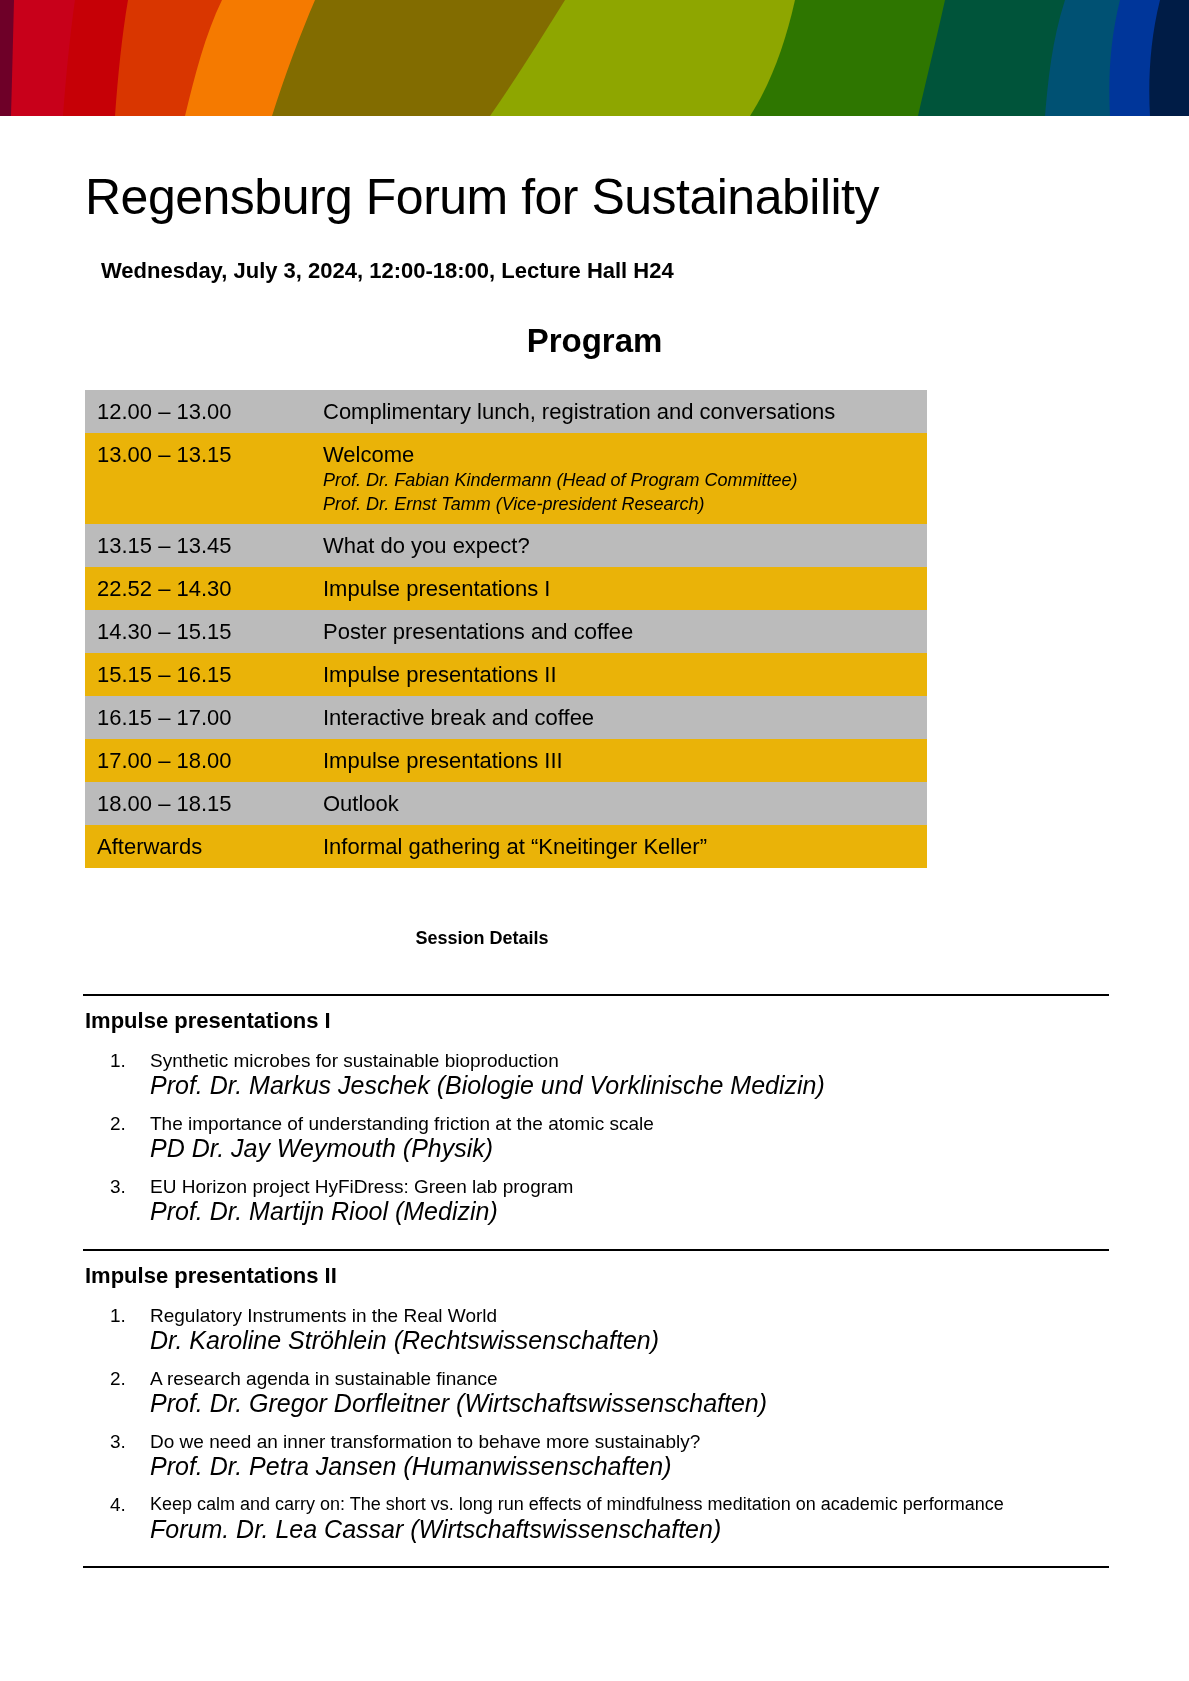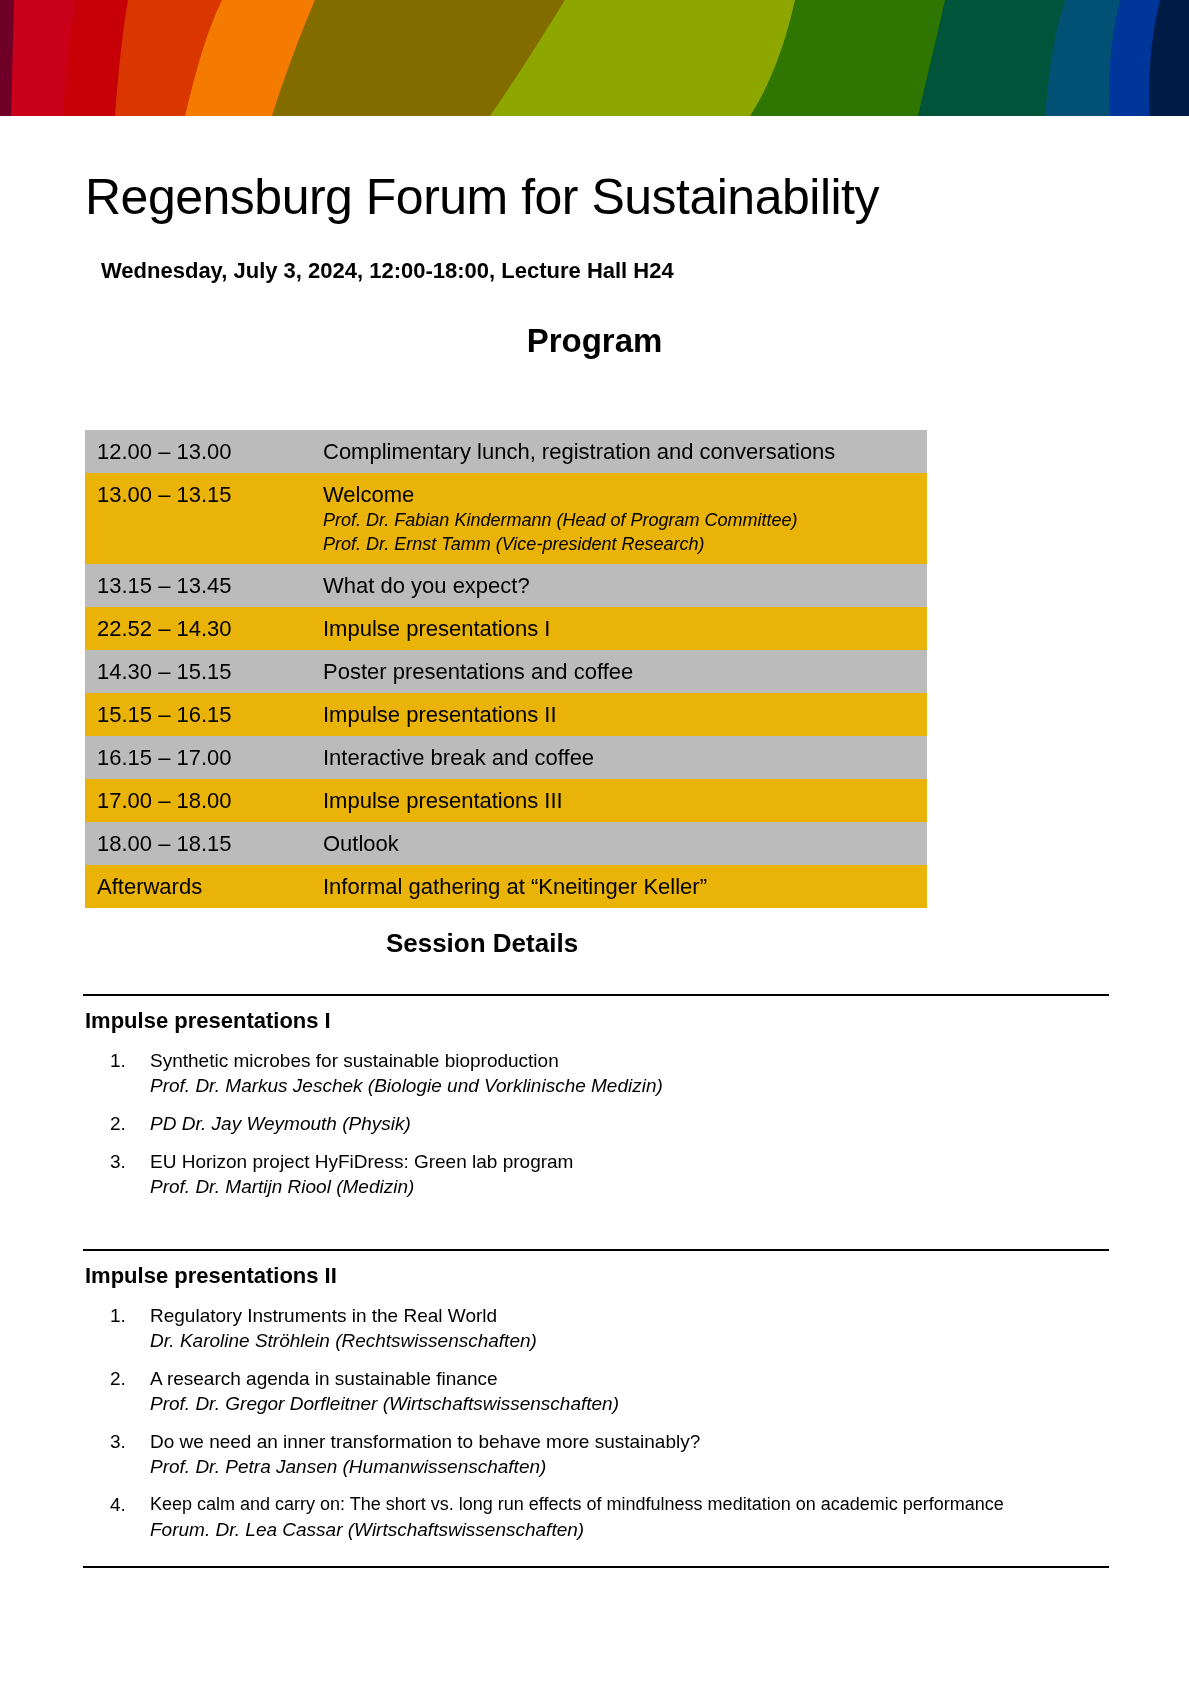--- a/index.html
+++ b/index.html
@@ -3,36 +3,36 @@
 <meta charset="utf-8">
 <style>
   html, body { margin:0; padding:0; }
   body { width:1189px; height:1681px; background:#ffffff; position:relative; overflow:hidden;
          font-family:"Liberation Sans", sans-serif; color:#000; }
   .banner { position:absolute; left:0; top:0; width:1189px; height:116px; overflow:hidden; }
   .banner svg { display:block; }
   .title { position:absolute; left:85px; top:168px; font-size:50px; font-weight:400; letter-spacing:-0.5px; margin:0; }
   .subtitle { position:absolute; left:85px; top:242px; font-size:22px; font-weight:700; margin:16px; }
   .h-program { position:absolute; left:0; width:1189px; top:322px; text-align:center; font-size:33px; font-weight:700; margin:0; }
-  .prog { position:absolute; left:85px; top:390px; width:842px;margin-top:40px; }
+  .prog { position:absolute; left:85px; top:390px; width:842px; }
   .row { display:flex; font-size:22px; padding:9px 0 8px 0; }
   .row.dark { background:#bbbbbb; }
   .row.light { background:#eab308; }
   .row .time { width:226px; padding-left:12px; flex:none; }
   .row .item { flex:1; }
   .row .sub { font-style:italic; font-size:18px; line-height:24px; }
-  .h-session { position:absolute; left:0; width:964px; top:928px; text-align:center; font-size:26px; font-weight:700; margin:0; }
+  .h-session { position:absolute; left:0; width:964px; top:928px; text-align:center; font-size:18px; font-weight:700; margin:0; }
   .rule { position:absolute; left:83px; width:1026px; height:2px; background:#000; }
   .sec-title { position:absolute; left:85px; font-size:22px; font-weight:700; margin:0; }
   .talks { position:absolute; left:110px; width:1000px; margin:0; padding:0; list-style:none; }
   .talk { display:flex; margin-bottom:13px; }
   .talk .num { width:40px; flex:none; font-size:19px; line-height:25px; }
   .talk .body { flex:1; }
   .talk .t { font-size:19px; line-height:25px; }
-  .talk .s { font-size:19px; line-height:25px; font-style:italic; }
+  .talk .s { font-size:25px; line-height:25px; font-style:italic; }
 </style>
 </head>
 <body>
 
 <div class="banner">
   <svg width="1189" height="116" viewBox="0 0 1189 116">
     <rect x="0" y="0" width="1189" height="116" fill="#001c46"></rect>
     <path d="M0 0 H1160 C1150 40 1148 80 1150 116 H0 Z" fill="#00369a"></path>
     <path d="M0 0 H1120 C1110 40 1108 80 1110 116 H0 Z" fill="#005173"></path>
     <path d="M0 0 H1065 C1052 40 1048 80 1045 116 H0 Z" fill="#00543a"></path>
@@ -107,20 +107,21 @@
   <li class="talk">
     <span class="num">1.</span>
     <div class="body">
       <div class="t">Synthetic microbes for sustainable bioproduction</div>
       <div class="s">Prof. Dr. Markus Jeschek (Biologie und Vorklinische Medizin)</div>
     </div>
   </li>
   <li class="talk">
     <span class="num">2.</span>
     <div class="body">
+      <div class="t">The importance of understanding friction at the atomic scale</div>
       <div class="s">PD Dr. Jay Weymouth (Physik)</div>
     </div>
   </li>
   <li class="talk">
     <span class="num">3.</span>
     <div class="body">
       <div class="t">EU Horizon project HyFiDress: Green lab program</div>
       <div class="s">Prof. Dr. Martijn Riool (Medizin)</div>
     </div>
   </li>

